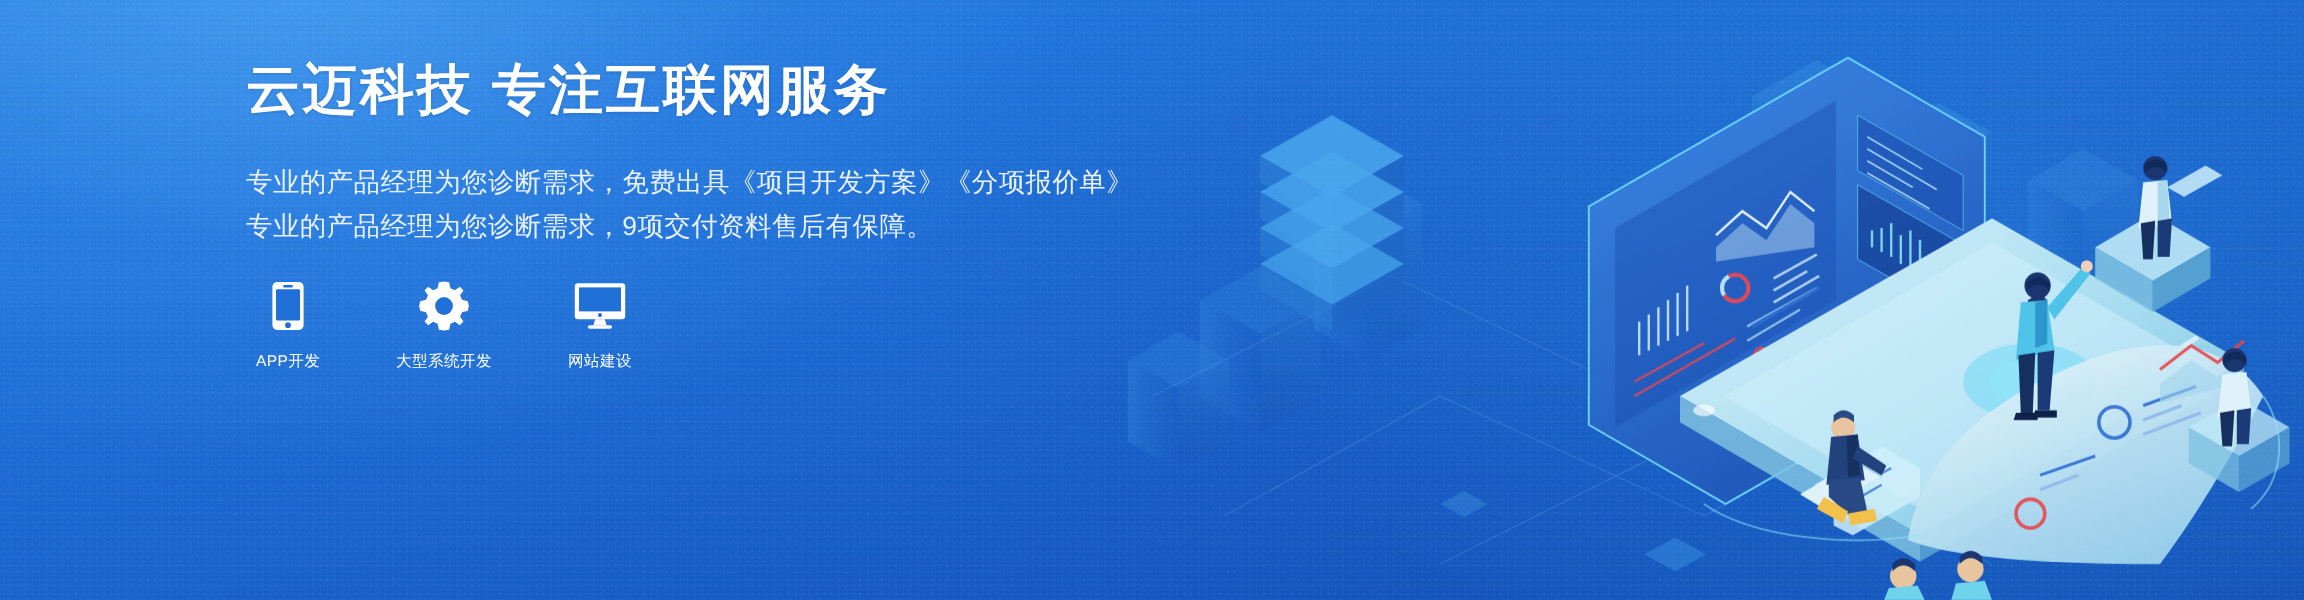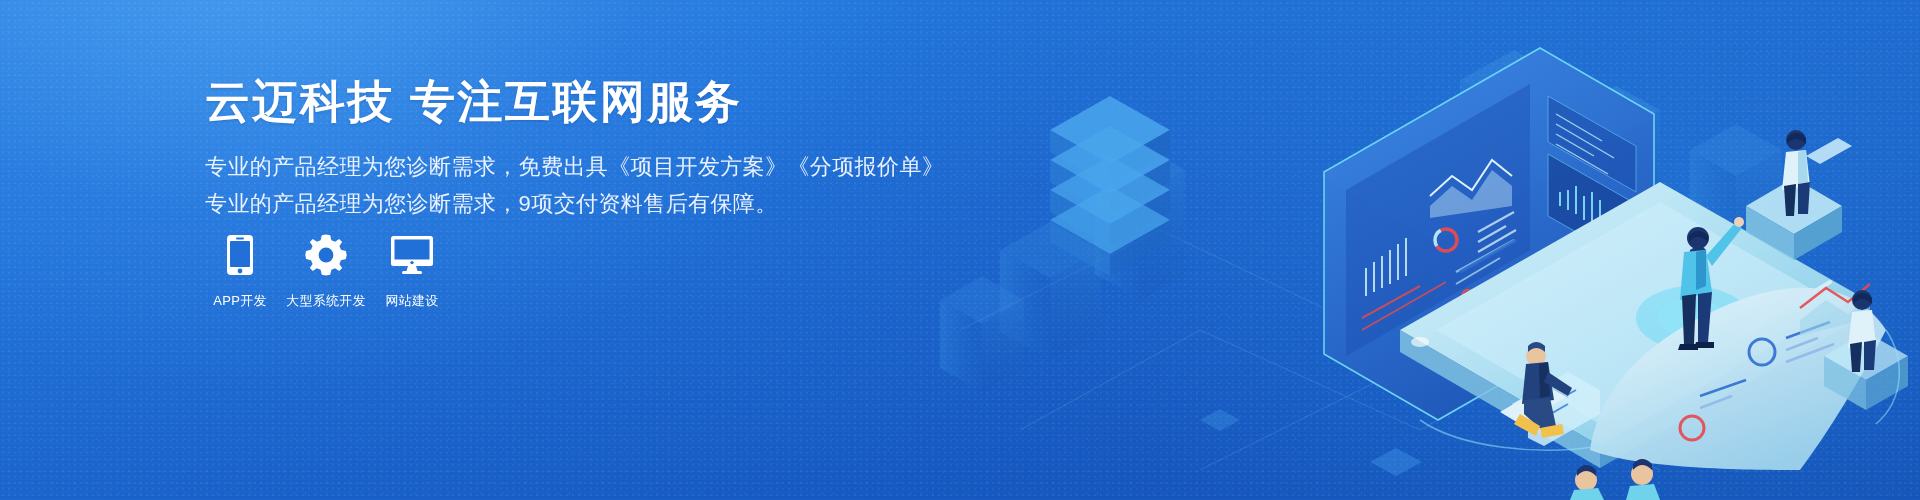--- a/index.html
+++ b/index.html
@@ -29,42 +29,42 @@
     pointer-events:none;
   }
   .tex-scan {
     position:absolute; inset:0;
     background:repeating-linear-gradient(0deg, rgba(255,255,255,0.018) 0px, rgba(255,255,255,0.018) 1px, transparent 1px, transparent 4px);
     pointer-events:none;
   }
 
   
   .copy {
-    position:absolute; left:205px; top:76px;
+    position:absolute; left:205px; top:49px;
     width:720px;
   }
   .headline {
     font-size:45px; line-height:1.14;
     font-weight:bold; color:#ffffff;
     letter-spacing:2.5px;
     white-space:nowrap;
     text-shadow:0 1px 3px rgba(0,30,90,0.18);
   }
-  .sub-block { margin-top:24px; }
+  .sub-block { margin-top:36px; }
   .sub-line {
     font-size:22px; line-height:32px;
     color:#eaf2ff; font-weight:normal;
     letter-spacing:0.4px; white-space:nowrap;
   }
   .sub-line + .sub-line { margin-top:5px; }
 
   
   .services {
     position:absolute; left:204px; top:232px;
-    display:flex; align-items:flex-start;
+    display:flex; align-items:flex-start;gap:44px;
   }
   .svc {
     width:72px;
     display:flex; flex-direction:column;
     align-items:center;
     margin-right:14px;
     cursor:pointer;
   }
   .svc-ico {
     height:46px; width:46px;

